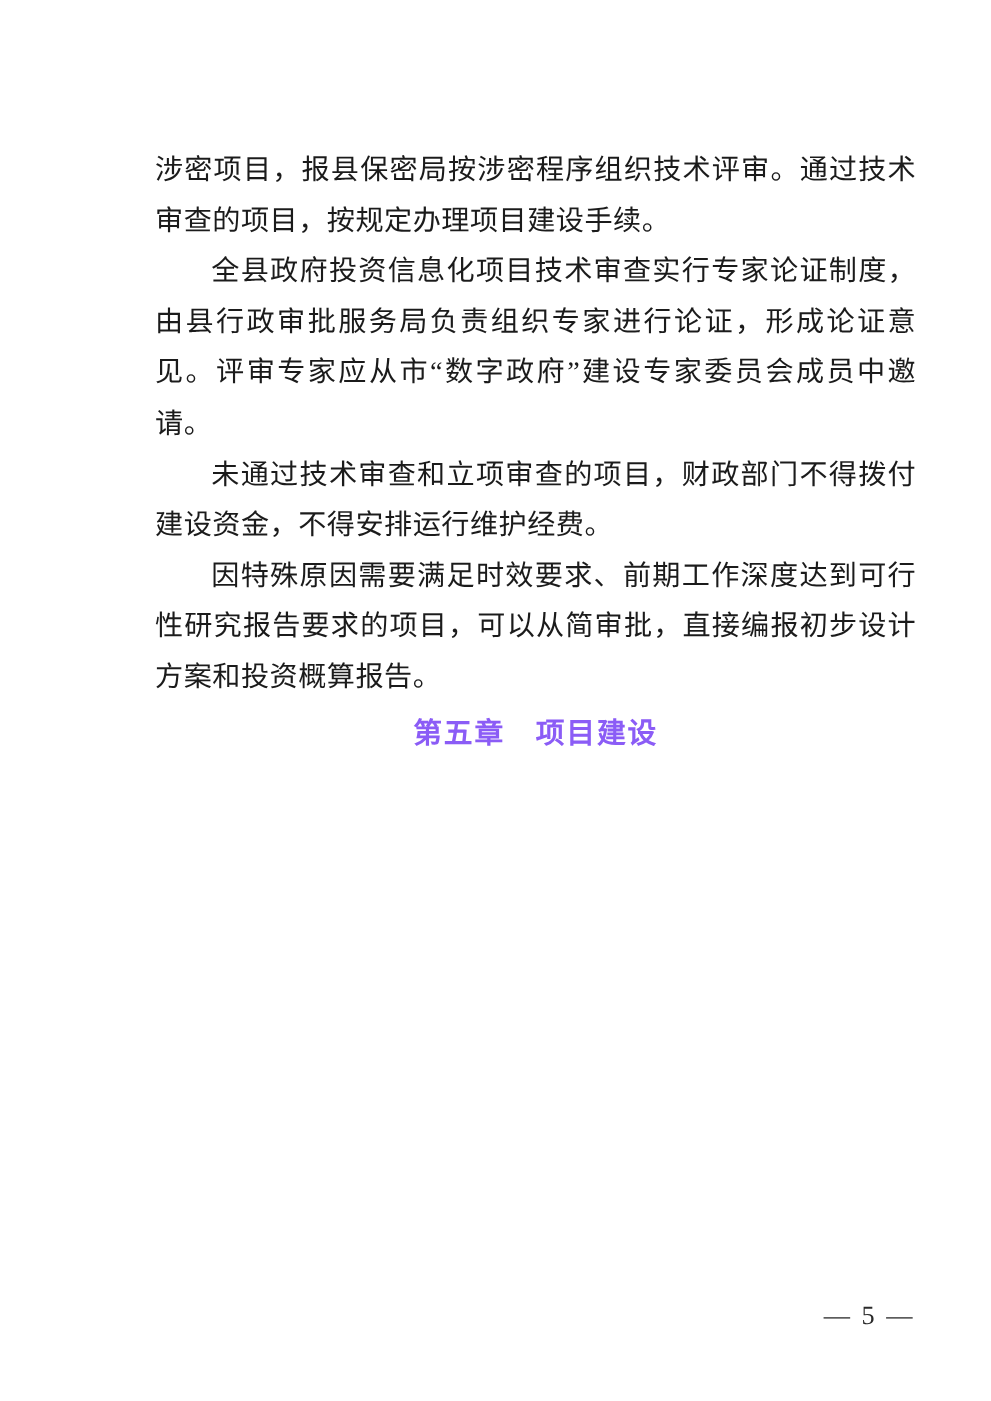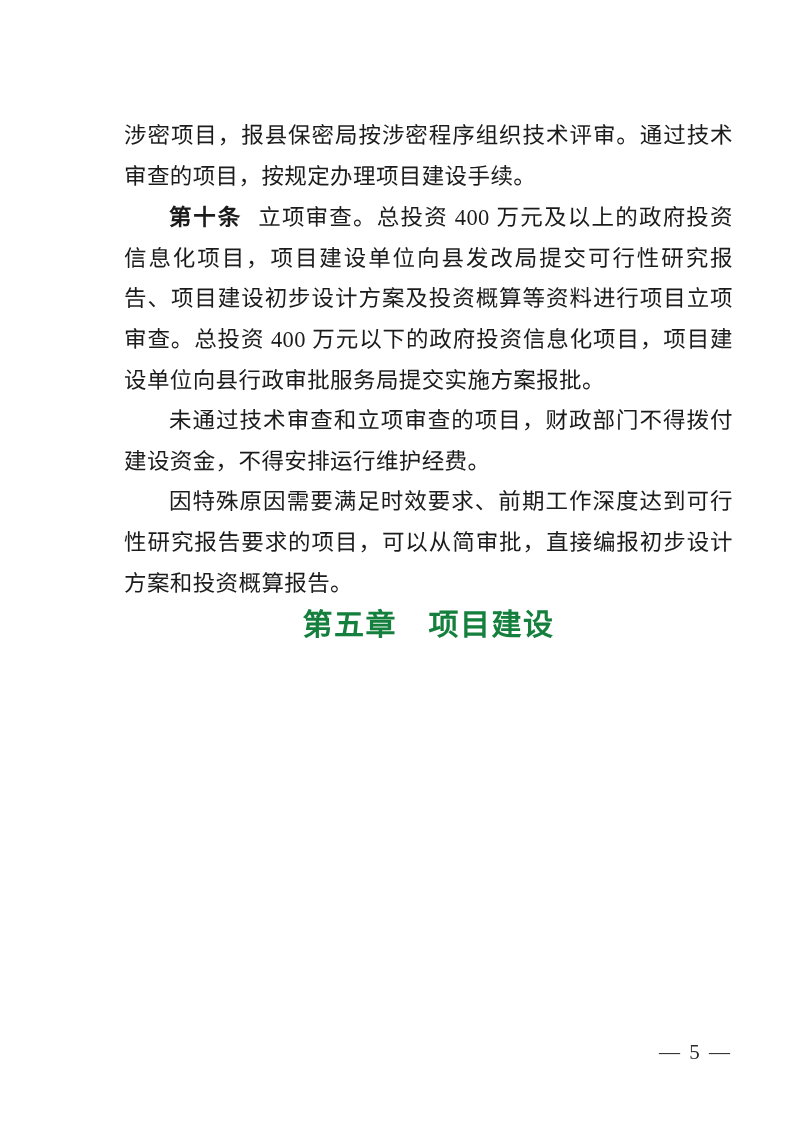--- a/index.html
+++ b/index.html
@@ -35,44 +35,44 @@
     text-indent: 2em;
   }
   .term {
     font-family: "DejaVu Sans", "Liberation Sans", sans-serif;
     font-weight: bold;
     margin-right: 0.72em;
     letter-spacing: 1px;
   }
   h2.chapter {
     margin: 3px 0 10px 0;
-    font-family: Liberation Mono, monospace;
+    font-family: Liberation Sans, sans-serif;
     font-weight: bold;
-    font-size: 30px;
+    font-size: 23px;
     line-height: 40.6px;
     text-align: center;
     letter-spacing: 1.5px;
-    color: #15803d;
+    color: #8b5cf6;
   }
   .page-footer {
     position: absolute;
     top: 1040px;
     right: 101px;
     font-size: 21px;
     line-height: 24px;
     color: #2a2a2a;
     letter-spacing: 2px;
     font-family: "Liberation Serif", "DejaVu Serif", serif;
   }
 </style>
 </head>
 <body>
 
 <div class="page">
   <div class="doc-body">
       <p class="body">涉密项目，报县保密局按涉密程序组织技术评审。通过技术审查的项目，按规定办理项目建设手续。</p>
-      <p class="body indent"><b class="term">第十条</b>立项审查。总投资 400 万元及以上的政府投资信息化项目，项目建设单位向县发改局提交可行性研究报告、项目建设初步设计方案及投资概算等资料进行项目立项审查。总投资 400 万元以下的政府投资信息化项目，项目建设单位向县行政审批服务局提交实施方案报批。</p>
+      <p class="body indent">全县政府投资信息化项目技术审查实行专家论证制度，由县行政审批服务局负责组织专家进行论证，形成论证意见。评审专家应从市“数字政府”建设专家委员会成员中邀请。</p>
       <p class="body indent">未通过技术审查和立项审查的项目，财政部门不得拨付建设资金，不得安排运行维护经费。</p>
       <p class="body indent">因特殊原因需要满足时效要求、前期工作深度达到可行性研究报告要求的项目，可以从简审批，直接编报初步设计方案和投资概算报告。</p>
       <h2 class="chapter">第五章　项目建设</h2>
     </div>
   <div class="page-footer">— 5 —</div>
 </div>
 
 </body></html>

